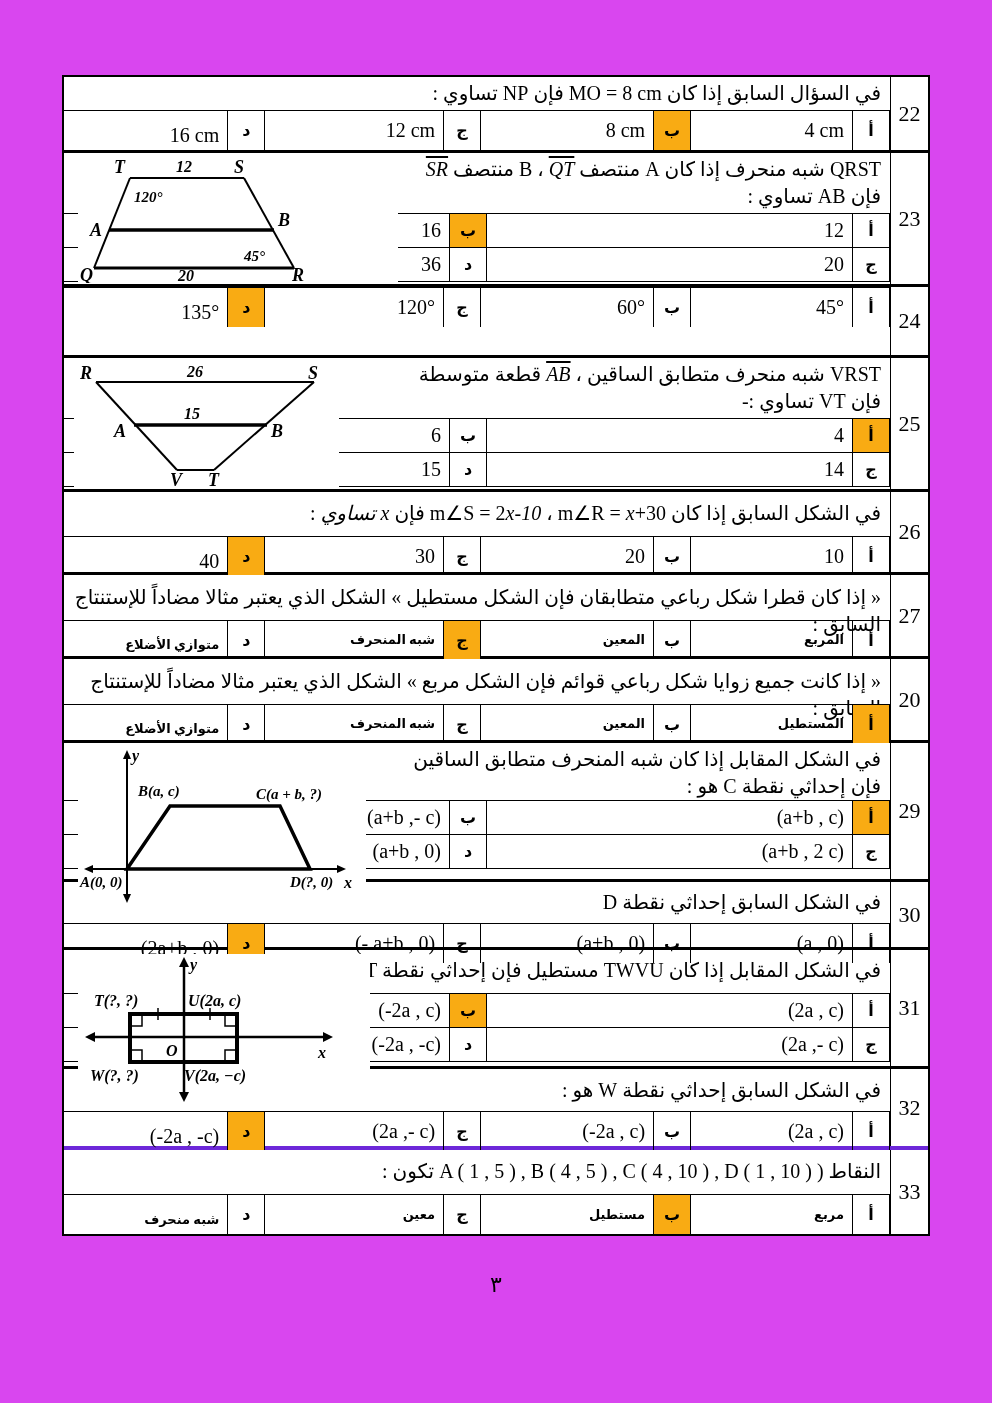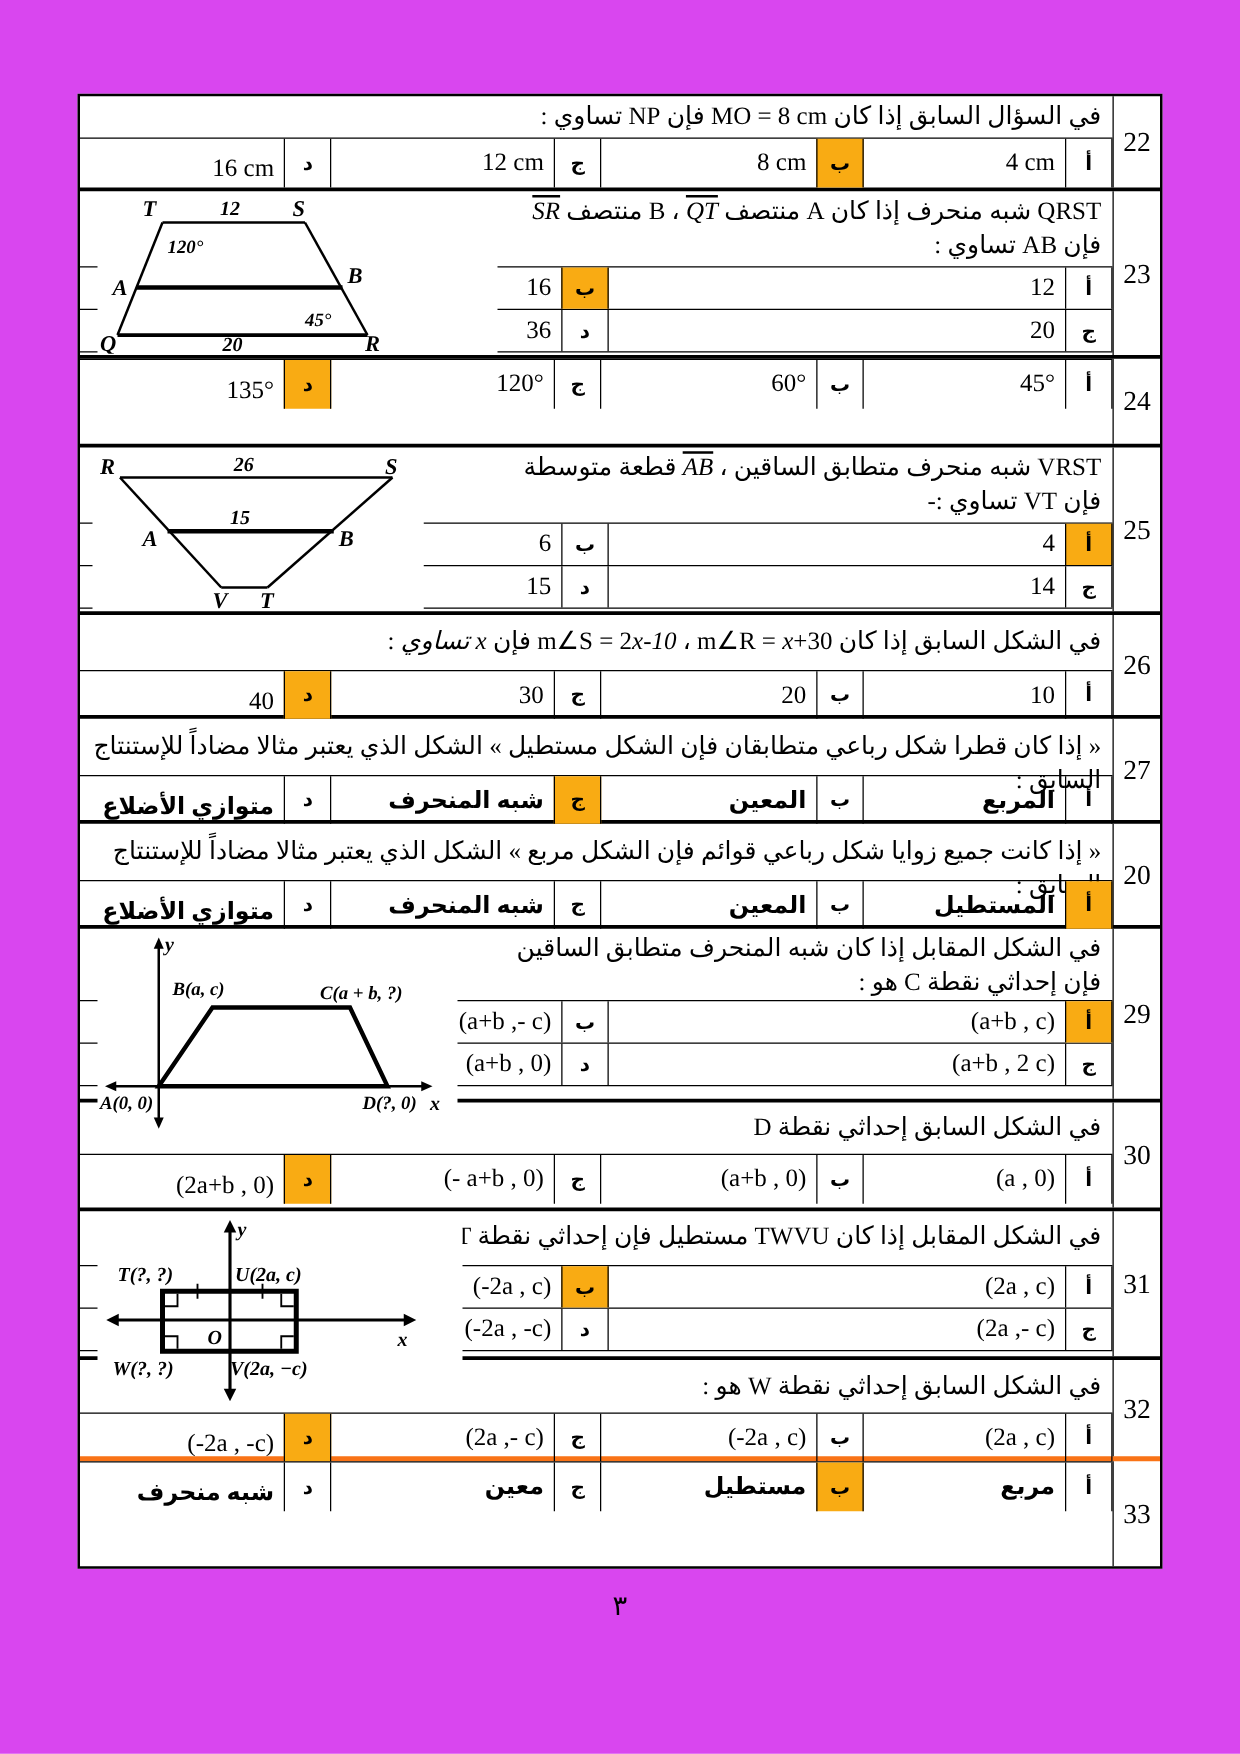--- a/index.html
+++ b/index.html
@@ -1,31 +1,31 @@
 <!DOCTYPE html>
 <html lang="ar"><head>
 <meta charset="utf-8">
 <style>
   html,body{margin:0;padding:0;}
   .page{position:relative;width:992px;height:1403px;background:#d946ef;overflow:hidden;
         font-family:"Liberation Serif","DejaVu Sans",serif;color:#000;}
   .sheet{position:absolute;left:62px;top:75px;width:868px;border:2.5px solid #000;box-sizing:border-box;background:#fff;}
   .qblock{position:relative;display:flex;border-bottom:3px solid #000;box-sizing:border-box;}
   .qblock.last{border-bottom:none;}
-  .qblock.graysep{border-bottom:4px solid #f97316;}
+  .qblock.graysep{border-bottom:4px solid #6d28d9;}
   .qmain{width:826px;box-sizing:border-box;}
   .qnum{flex:1;border-left:1.5px solid #000;display:flex;align-items:center;justify-content:center;
         font-size:22px;box-sizing:border-box;}
   .qtext{direction:rtl;text-align:right;padding:3px 9px 0 8px;font-size:20px;line-height:27px;box-sizing:border-box;}
   .ol{text-decoration:overline;font-style:italic;}
   .arow{display:flex;border-top:1.5px solid #000;box-sizing:border-box;}
   .arow>div{box-sizing:border-box;}
   .val{display:flex;align-items:center;justify-content:flex-end;direction:ltr;
        padding:0 8px 0 4px;font-size:20px;white-space:nowrap;}
-  .val.ar{font-weight:bold;font-size:19px;}
+  .val.ar{font-weight:bold;font-size:13px;}
   .let{display:flex;align-items:center;justify-content:center;font-weight:bold;font-size:16px;
        border-left:1.5px solid #000;border-right:1.5px solid #000;width:38px;flex:none;}
   .hl{background:#F9AB13;}
   .w-d4{width:168px;margin-top:10px;} .w-c4{width:183px;} .w-b4{width:177px;} .w-a4{width:146px;margin-left:19px;}
   .w-bd2{width:385px;} .w-ac2{width:365px;}
   .spacer{border-top:1.5px solid #000;box-sizing:border-box;}
   .fig{position:absolute;z-index:5;background:#fff;}
   .fig svg{display:block;}
   .figtxt{font-family:"Liberation Serif",serif;font-style:italic;font-weight:bold;}
   .footer{position:absolute;left:0;top:1272px;width:100%;text-align:center;font-size:22px;}
@@ -226,21 +226,21 @@
           <div class="val w-bd2">(a+b , 0)</div>
           <div class="let">د</div>
           <div class="val w-ac2">(a+b , 2 c)</div>
           <div class="let">ج</div>
         </div>
         <div class="spacer" style="height:11px"></div>
       </div>
       <div class="qnum">29</div>
     </div>
 
-    <div class="qblock" style="height:87px">
+    <div class="qblock" style="height:68px">
       <div class="qmain">
         <div class="qtext" style="height:41px;padding-top:7px">في الشكل السابق إحداثي نقطة D</div>
         <div class="arow" style="height:40px">
           <div class="val w-d4">(2a+b , 0)</div>
           <div class="let hl">د</div>
           <div class="val w-c4">(- a+b , 0)</div>
           <div class="let">ج</div>
           <div class="val w-b4">(a+b , 0)</div>
           <div class="let">ب</div>
           <div class="val w-a4">(a , 0)</div>
@@ -306,20 +306,21 @@
           <div class="let">ب</div>
           <div class="val w-a4">(2a , c)</div>
           <div class="let">أ</div>
         </div>
       </div>
       <div class="qnum">32</div>
     </div>
 
     <div class="qblock last" style="height:84px">
       <div class="qmain">
+        <div class="qtext" style="height:44px;padding-top:8px">النقاط ( <bdi dir="ltr">A ( 1 , 5 ) , B ( 4 , 5 ) , C ( 4 , 10 ) , D ( 1 , 10 )</bdi> تكون :</div>
         <div class="arow" style="height:40px">
           <div class="val ar w-d4">شبه منحرف</div>
           <div class="let">د</div>
           <div class="val ar w-c4">معين</div>
           <div class="let">ج</div>
           <div class="val ar w-b4">مستطيل</div>
           <div class="let hl">ب</div>
           <div class="val ar w-a4">مربع</div>
           <div class="let">أ</div>
         </div>

